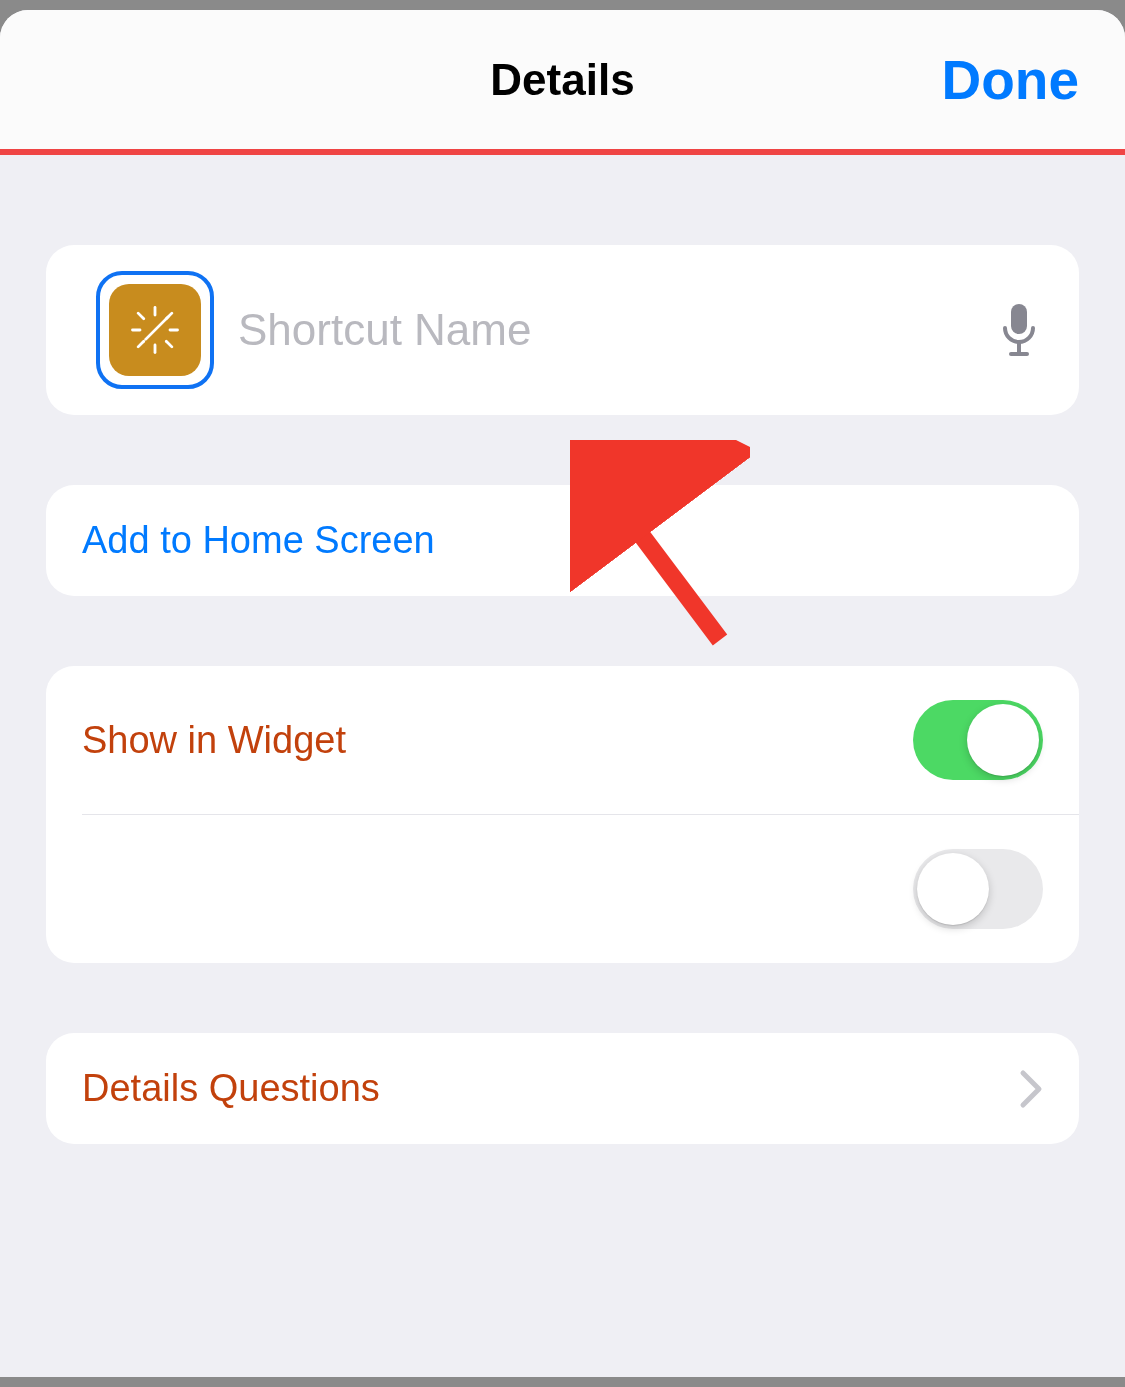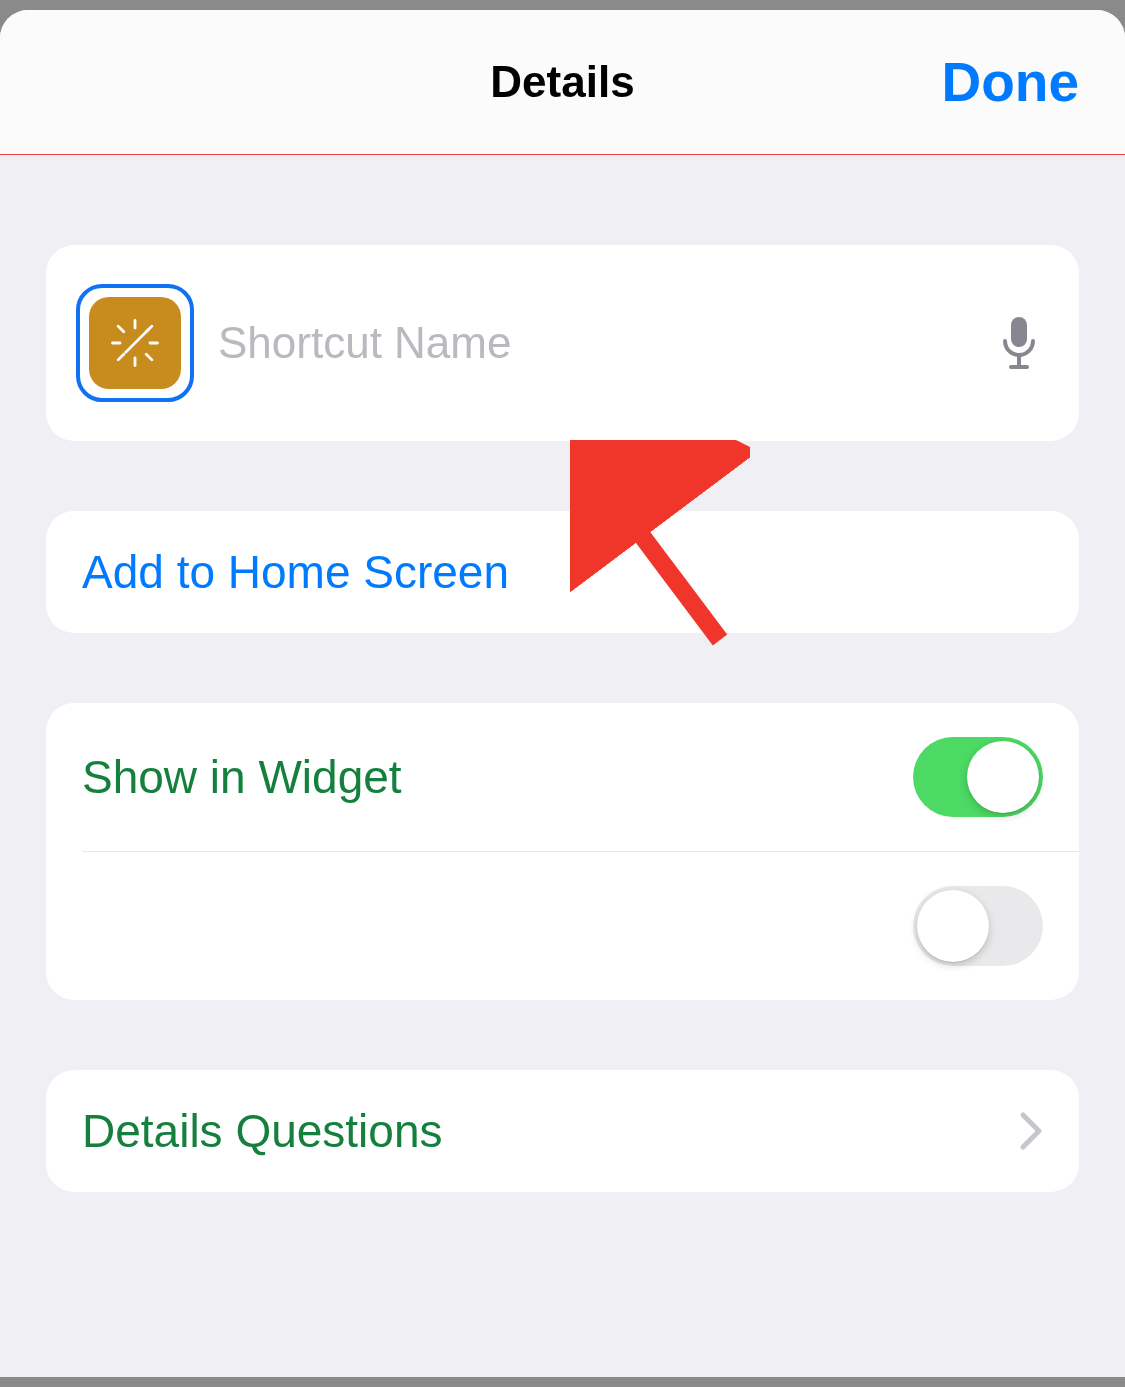--- a/index.html
+++ b/index.html
@@ -22,21 +22,21 @@
       background: #efeff4;
       border-radius: 28px 28px 0 0;
       overflow: hidden;
       display: flex;
       flex-direction: column;
     }
     .nav-bar {
       position: relative;
       height: 145px;
       background: #fbfbfb;
-      border-bottom: 1px solid #ef4444;
+      border-bottom: 6px solid #ef4444;
       display: flex;
       align-items: center;
       justify-content: center;
     }
     .nav-title {
       font-size: 44px;
       font-weight: 600;
       color: #000;
     }
     .nav-done {
@@ -60,21 +60,22 @@
       background: #ffffff;
       border-radius: 28px;
       overflow: hidden;
     }
     .group.small-gap { margin-top: 70px; }
 
     
     .name-row {
       display: flex;
       align-items: center;
-      padding: 39px 30px;
+      padding: 26px 30px;
+      margin-left: 20px;
     }
     .icon-tile-outer {
       width: 118px;
       height: 118px;
       border-radius: 26px;
       border: 4px solid #0f72f3;
       display: flex;
       align-items: center;
       justify-content: center;
       flex-shrink: 0;
@@ -111,24 +112,24 @@
       align-items: center;
       justify-content: center;
       flex-shrink: 0;
     }
 
     
     .row {
       display: flex;
       align-items: center;
       padding: 34px 36px;
-      font-size: 46px;
+      font-size: 38px;
     }
     .row-link { color: #007aff; cursor: pointer; }
-    .row-text { color: #15803d; flex: 1; }
+    .row-text { color: #c2410c; flex: 1; }
     .row .spacer { flex: 1; }
     .separator {
       height: 1px;
       background: #e5e5ea;
       margin-left: 36px;
     }
 
     
     .toggle {
       position: relative;

